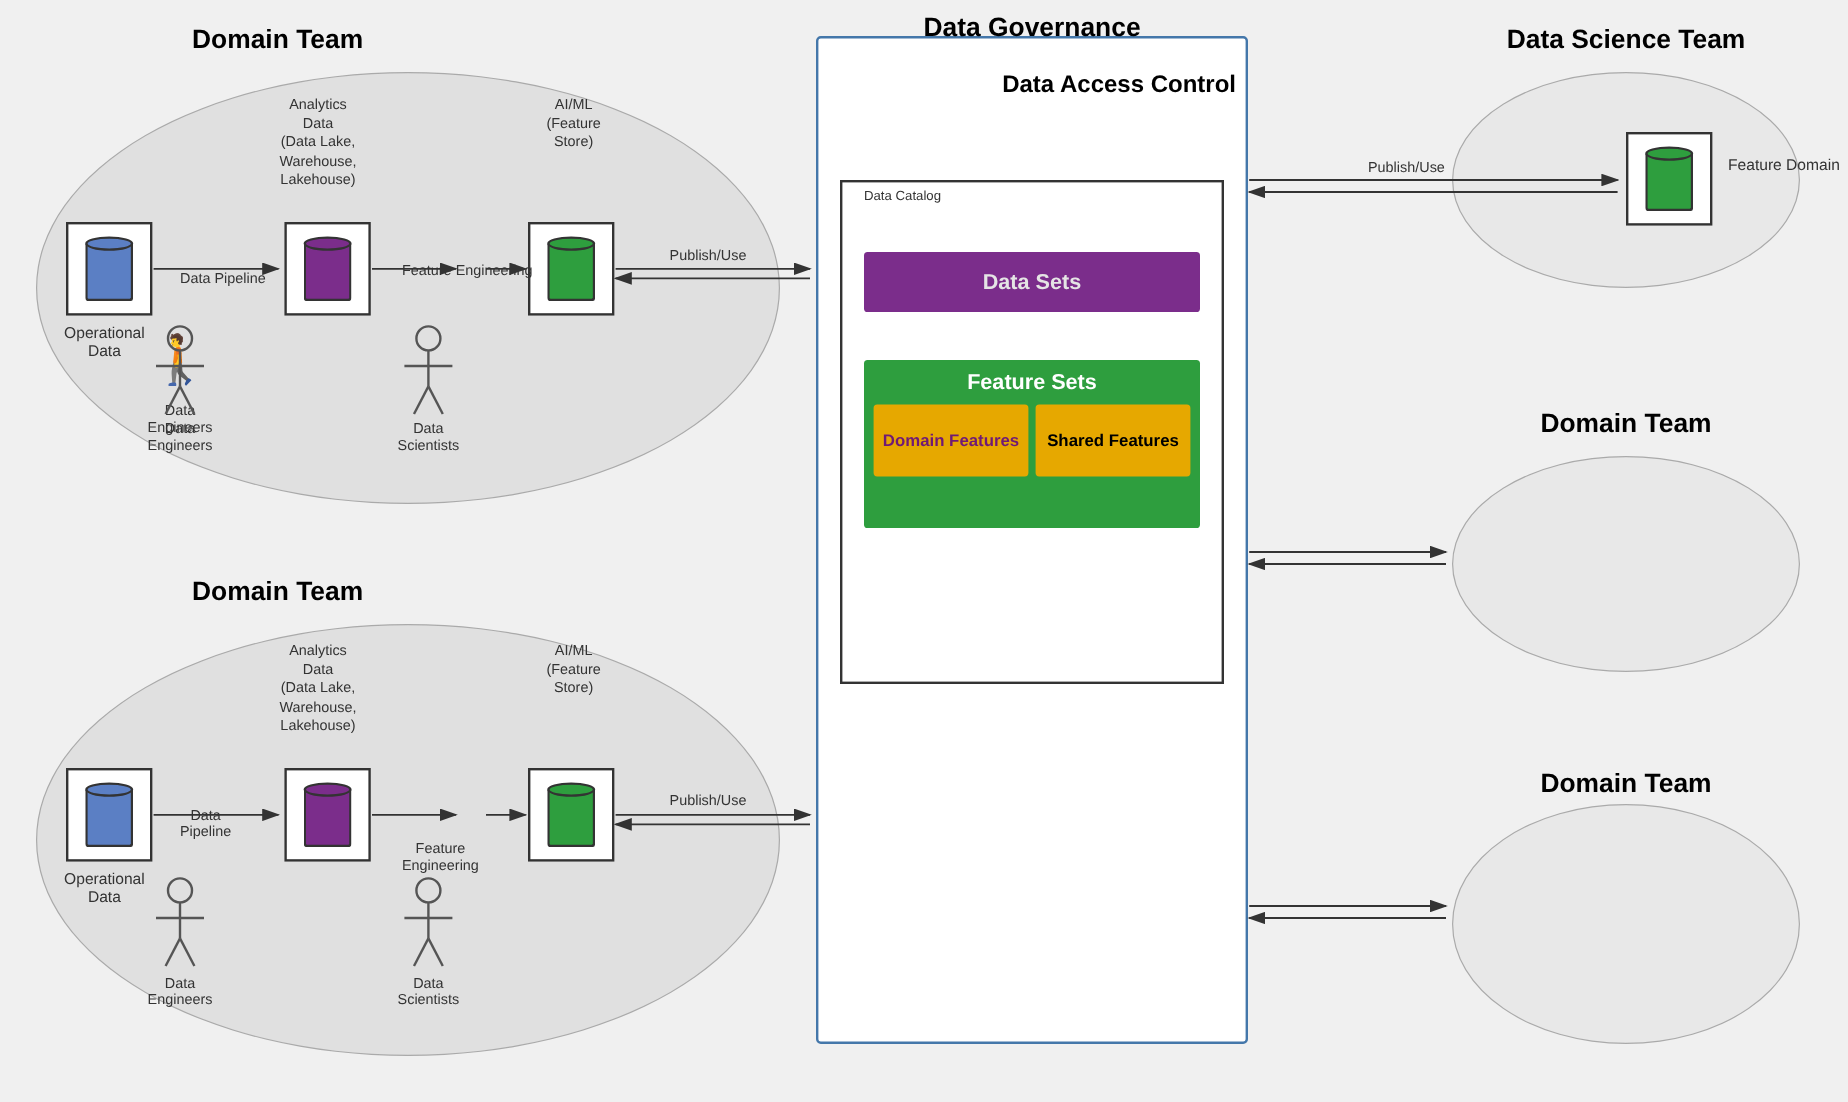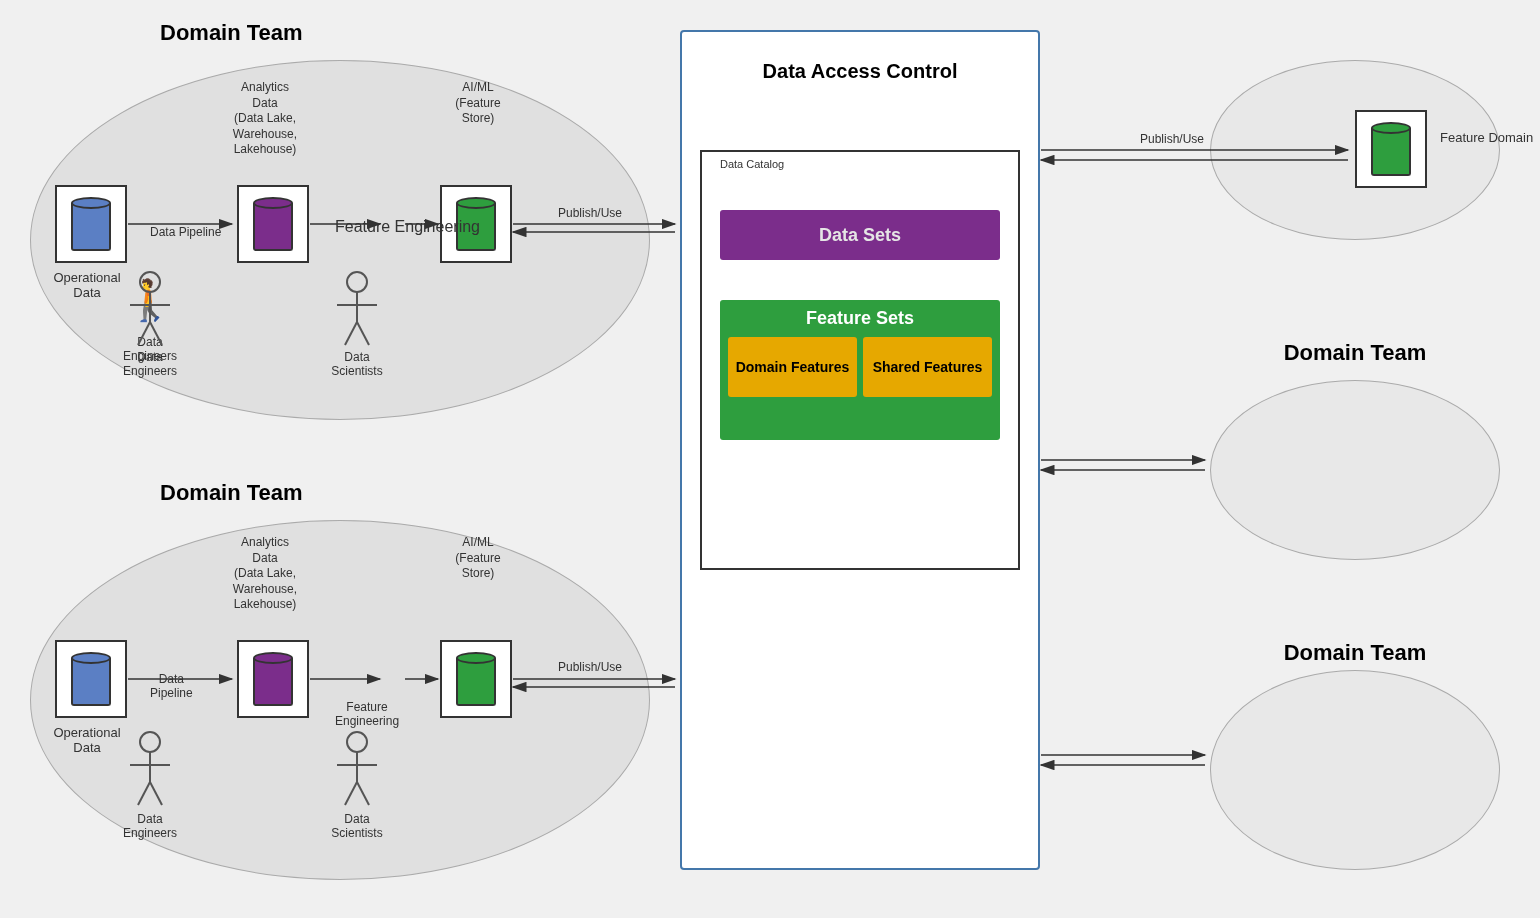--- a/index.html
+++ b/index.html
@@ -83,21 +83,21 @@
       width: 280px;
     }
 
     
     .access-control-title {
       position: absolute;
       left: 690px;
       top: 60px;
       font-size: 20px;
       font-weight: bold;
-      text-align: center;
+      text-align: right;
       width: 340px;
     }
 
     
     .catalog-box {
       position: absolute;
       left: 700px;
       top: 150px;
       width: 320px;
       height: 420px;
@@ -156,21 +156,21 @@
       flex: 1;
       background: #e6a800;
       border-radius: 3px;
       display: flex;
       align-items: center;
       justify-content: center;
       padding: 10px 4px;
       font-size: 14px;
       font-weight: bold;
       text-align: center;
-      color: #000000;
+      color: #701a75;
       min-height: 60px;
     }
     .shared-features-box {
       flex: 1;
       background: #e6a800;
       border-radius: 3px;
       display: flex;
       align-items: center;
       justify-content: center;
       padding: 10px 4px;
@@ -304,21 +304,21 @@
     <div style="display:flex;flex-direction:column;align-items:center;">
       <div style="width:40px;height:12px;border-radius:50%;border:2px solid #333;background:#2e9e3e;margin-bottom:-6px;z-index:1;"></div>
       <div style="width:40px;height:48px;border:2px solid #333;background:#2e9e3e;border-radius:0 0 3px 3px;border-top:none;"></div>
     </div>
   </div>
   <div class="label-text" style="left:418px;top:80px;width:120px;font-size:12px;text-align:center;line-height:1.3;">AI/ML<br>(Feature<br>Store)</div>
 
   <div class="label-text" style="left:150px;top:225px;font-size:12px;text-align:center;">Data
 Pipeline</div>
 
-  <div class="label-text" style="left:335px;top:218px;font-size:16px;text-align:center;">Feature
+  <div class="label-text" style="left:335px;top:218px;font-size:12px;text-align:center;">Feature
 Engineering</div>
 
   <div style="position:absolute;left:125px;top:280px;display:flex;flex-direction:column;align-items:center;">
     <div style="font-size:40px;line-height:1;">🚶</div>
   </div>
   <div class="label-text" style="left:110px;top:335px;width:80px;font-size:12px;text-align:center;">Data<br>Engineers</div>
 
   <svg style="position:absolute;left:120px;top:270px;" width="60" height="80">
     <circle cx="30" cy="12" r="10" stroke="#555" stroke-width="2" fill="none"></circle>
     <line x1="30" y1="22" x2="30" y2="52" stroke="#555" stroke-width="2"></line>
@@ -380,20 +380,21 @@
   <svg style="position:absolute;left:327px;top:730px;" width="60" height="80">
     <circle cx="30" cy="12" r="10" stroke="#555" stroke-width="2" fill="none"></circle>
     <line x1="30" y1="22" x2="30" y2="52" stroke="#555" stroke-width="2"></line>
     <line x1="10" y1="35" x2="50" y2="35" stroke="#555" stroke-width="2"></line>
     <line x1="30" y1="52" x2="18" y2="75" stroke="#555" stroke-width="2"></line>
     <line x1="30" y1="52" x2="42" y2="75" stroke="#555" stroke-width="2"></line>
   </svg>
   <div class="label-text" style="left:315px;top:812px;width:84px;font-size:12px;text-align:center;">Data<br>Scientists</div>
 
   <div class="governance-box"></div>
+  <div class="governance-title">Data Governance</div>
 
   <div class="access-control-title">Data Access Control</div>
 
   <div class="catalog-box"></div>
   <div class="label-text" style="left:720px;top:158px;font-size:11px;">Data Catalog</div>
 
   <div class="datasets-box">
     <span>Data Sets</span>
   </div>
 
@@ -405,20 +406,21 @@
 Features</span>
       </div>
       <div class="shared-features-box">
         <span>Shared
 Features</span>
       </div>
     </div>
   </div>
 
   <div class="ds-team-ellipse"></div>
+  <div class="ds-team-title">Data Science Team</div>
 
   <div class="icon-box-abs" style="left:1355px;top:110px;width:72px;height:78px;">
     <div style="display:flex;flex-direction:column;align-items:center;">
       <div style="width:40px;height:12px;border-radius:50%;border:2px solid #333;background:#2e9e3e;margin-bottom:-6px;z-index:1;"></div>
       <div style="width:40px;height:48px;border:2px solid #333;background:#2e9e3e;border-radius:0 0 3px 3px;border-top:none;"></div>
     </div>
   </div>
   <div class="label-text" style="left:1440px;top:130px;font-size:13px;text-align:left;">Feature
 Domain</div>
 

